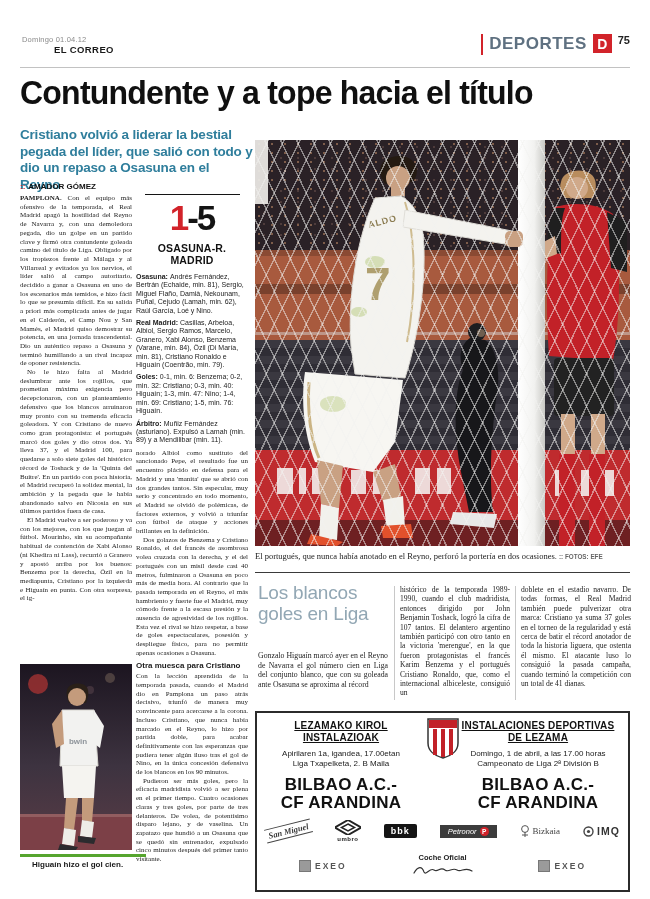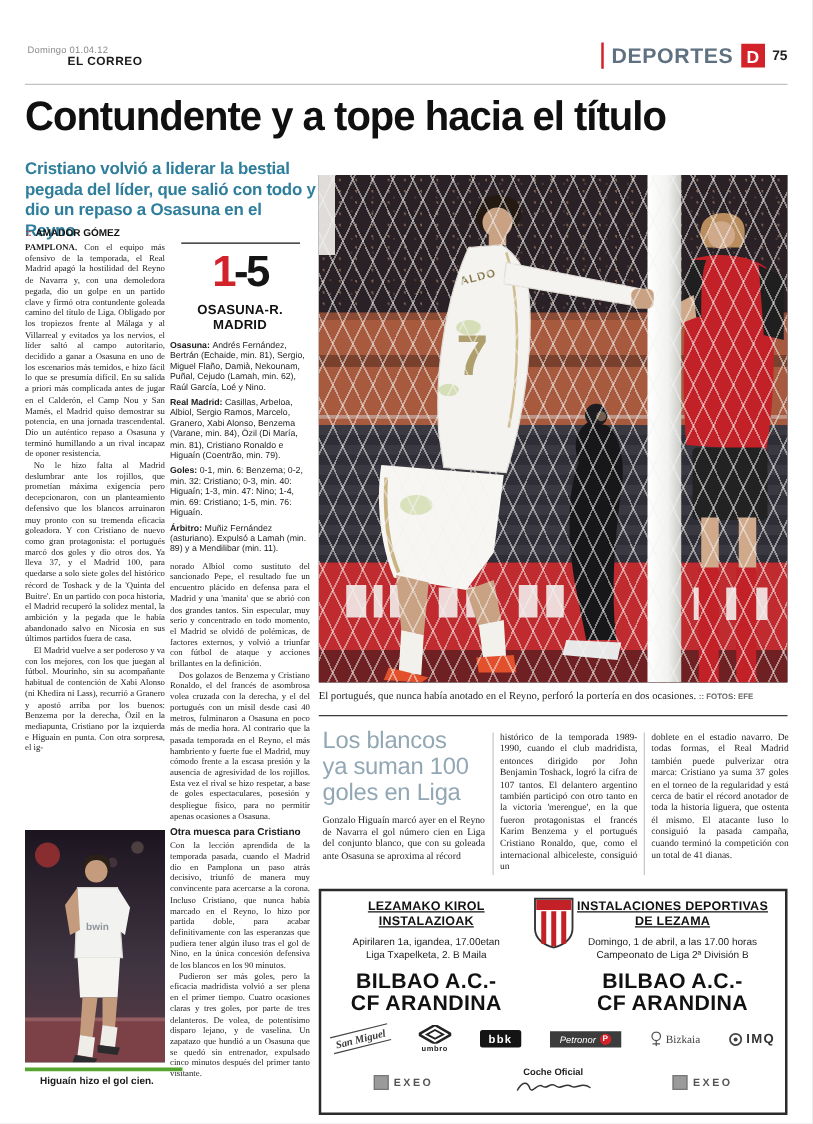--- a/index.html
+++ b/index.html
@@ -3,21 +3,21 @@
 <meta charset="utf-8">
 <style>
   html,body{margin:0;padding:0;background:#dcdcdc;}
   .page{position:relative;width:650px;height:899px;margin:0 auto;background:#ffffff;
         font-family:"Liberation Sans",sans-serif;overflow:hidden;color:#111;}
   .abs{position:absolute;}
 
   
   .hdr-date{left:22px;top:35px;font-size:7.5px;color:#8a8a8a;letter-spacing:.2px;}
   .hdr-paper{left:22px;top:44px;font-size:9.5px;font-weight:bold;letter-spacing:.4px;color:#1a1a1a;padding-left:32px;}
-  .hdr-right{right:20px;top:34px;display:flex;align-items:center;gap:6px;}
+  .hdr-right{right:20px;top:34px;display:flex;align-items:flex-start;gap:6px;}
   .hdr-redbar{width:2px;height:21px;background:#d2232a;}
   .hdr-section{font-size:17px;font-weight:bold;color:#5f7181;letter-spacing:.5px;}
   .hdr-badge{width:19px;height:19px;background:#d2232a;color:#fff;font-weight:bold;font-size:14px;
              display:flex;align-items:center;justify-content:center;}
   .hdr-page{font-size:11px;font-weight:bold;color:#222;}
   .hdr-rule{left:20px;top:67px;width:610px;height:1px;background:#c2c2c2;}
 
   
   .headline{left:20px;top:74px;width:612px;font-size:33px;font-weight:bold;color:#101010;
             letter-spacing:-.8px;white-space:nowrap;transform:scaleX(.97);transform-origin:left;}
@@ -287,21 +287,20 @@
         <path d="M40,180 L58,183 L56,186 L38,186 Z" fill="#2b2b2e"></path>
         <path d="M58,172 L76,174 L74,180 L58,178 Z" fill="#2b2b2e"></path>
       </g>
     </svg>
   </div>
   <div class="abs green-rule"></div>
   <div class="abs left-caption">Higuaín hizo el gol cien.</div>
 
   <div class="abs sb-title">
     <div>Los blancos</div>
-    <div>ya suman 100</div>
     <div>goles en Liga</div>
   </div>
   <div class="abs sb-intro">Gonzalo Higuaín marcó ayer en el Reyno de Navarra el gol número cien en Liga del conjunto blanco, que con su goleada ante Osasuna se aproxima al récord</div>
   <div class="abs sb-vrule sb-vrule1"></div>
   <div class="abs sb-col sb-colB">histórico de la temporada 1989-1990, cuando el club madridista, entonces dirigido por John Benjamin Toshack, logró la cifra de 107 tantos. El delantero argentino también participó con otro tanto en la victoria 'merengue', en la que fueron protagonistas el francés Karim Benzema y el portugués Cristiano Ronaldo, que, como el internacional albiceleste, consiguió un</div>
   <div class="abs sb-vrule sb-vrule2"></div>
   <div class="abs sb-col sb-colC">doblete en el estadio navarro. De todas formas, el Real Madrid también puede pulverizar otra marca: Cristiano ya suma 37 goles en el torneo de la regularidad y está cerca de batir el récord anotador de toda la historia liguera, que ostenta él mismo. El atacante luso lo consiguió la pasada campaña, cuando terminó la competición con un total de 41 dianas.</div>
 
   <div class="abs ad">
     <svg class="ad-crest" width="34" height="42" viewBox="0 0 34 42">

